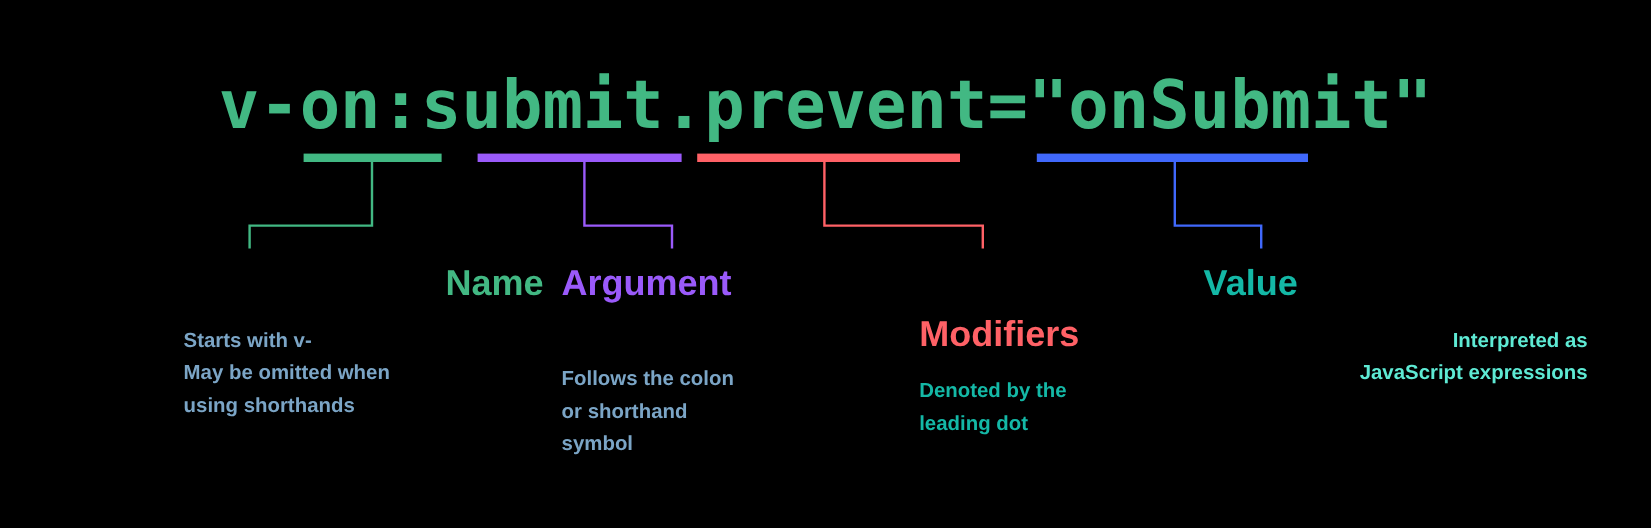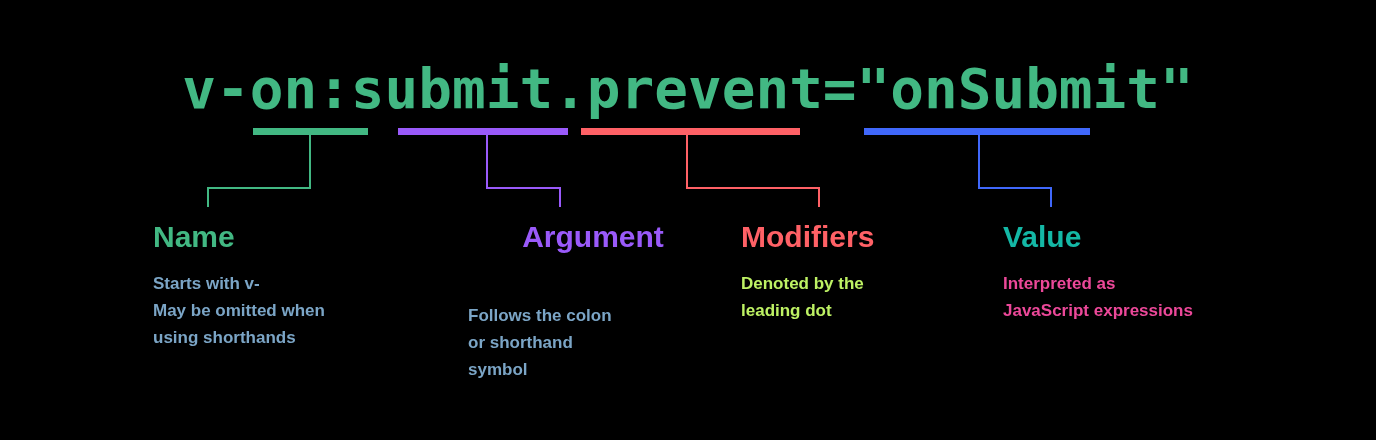--- a/index.html
+++ b/index.html
@@ -65,21 +65,21 @@
     font-size: 17px;
     font-weight: 700;
     line-height: 27px;
     color: #7ba5c6;
     margin: 0;
     white-space: pre-line;
   }
 
   .ann-name      { left: 153px; width: 300px; }
   .ann-argument  { left: 468px; width: 250px; }
-  .ann-modifiers { left: 741px; width: 250px; }
+  .ann-modifiers { left: 766px; width: 250px; margin-top: 42px; }
   .ann-value     { left: 1003px; width: 320px; }
 </style>
 </head>
 <body style="background: rgb(0, 0, 0);">
 
 <div id="diagram" style="background: rgb(0, 0, 0);">
 
   <div class="code-line" style="color: rgb(66, 184, 131);">v-on:submit.prevent="onSubmit"</div>
 
   <svg id="connectors" viewBox="0 0 1376 440" width="1376" height="440" xmlns="http://www.w3.org/2000/svg">
@@ -95,38 +95,38 @@
         <rect x="581" y="128" width="219" height="7" fill="#ff6166"></rect>
         <path d="M 687 135 L 687 188 L 819 188 L 819 207" fill="none" stroke="#ff6166" stroke-width="2"></path>
       </g>
       <g>
         <rect x="864" y="128" width="226" height="7" fill="#4068fb"></rect>
         <path d="M 979 135 L 979 188 L 1051 188 L 1051 207" fill="none" stroke="#4068fb" stroke-width="2"></path>
       </g>
     </svg>
 
   <div class="annotation ann-name">
-    <div class="ann-title" style="color: rgb(66, 184, 131);">Name</div>
+    <div class="ann-title" style="color: rgb(66, 184, 131); text-align: right;">Name</div>
     <div class="ann-desc" style="color: rgb(123, 165, 198);">Starts with v-
 May be omitted when
 using shorthands</div>
   </div>
 
   <div class="annotation ann-argument">
-    <div class="ann-title" style="color: rgb(154, 90, 250); text-align: center;">Argument</div>
+    <div class="ann-title" style="color: rgb(154, 90, 250);">Argument</div>
     <div class="ann-desc" style="color: rgb(123, 165, 198); margin-top: 46px;">Follows the colon
 or shorthand
 symbol</div>
   </div>
 
   <div class="annotation ann-modifiers">
     <div class="ann-title" style="color: rgb(255, 97, 102);">Modifiers</div>
-    <div class="ann-desc" style="color: #bef264;">Denoted by the
+    <div class="ann-desc" style="color: #14b8a6;">Denoted by the
 leading dot</div>
   </div>
 
   <div class="annotation ann-value">
     <div class="ann-title" style="color: #14b8a6;">Value</div>
-    <div class="ann-desc" style="color: #ec4899;">Interpreted as
+    <div class="ann-desc" style="color: #5eead4; text-align: right;">Interpreted as
 JavaScript expressions</div>
   </div>
 
 </div>
 
 </body></html>

